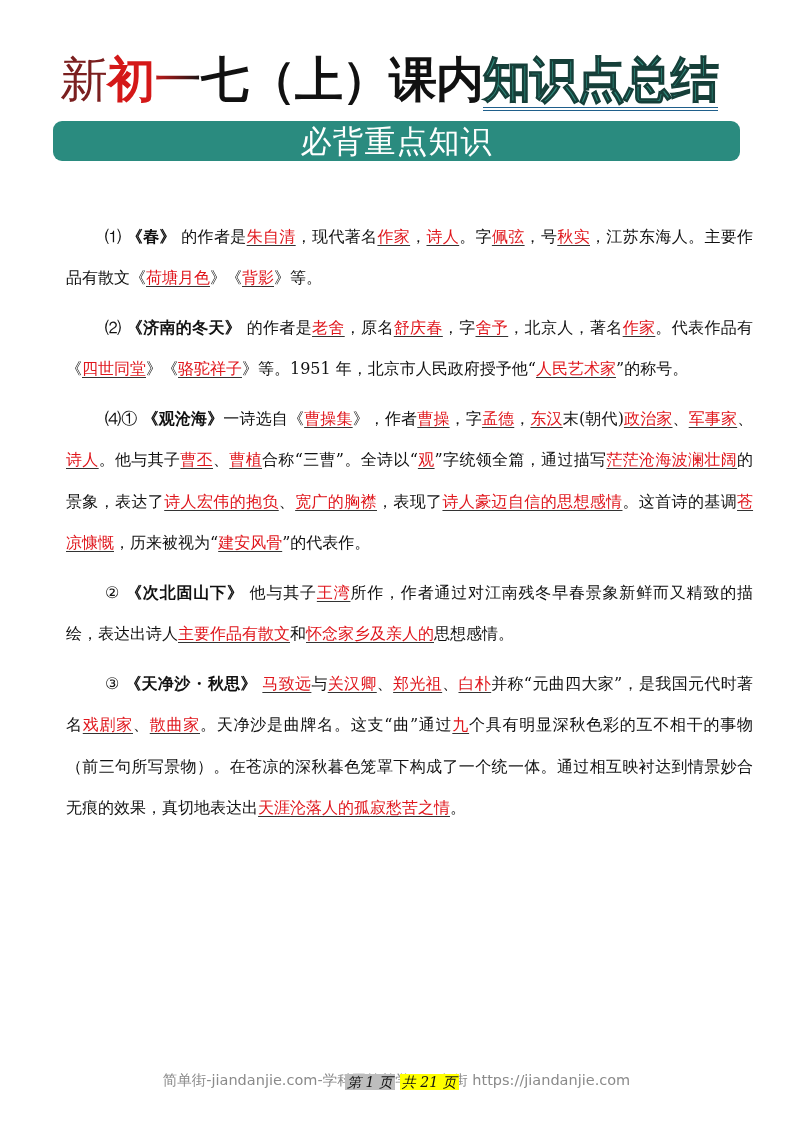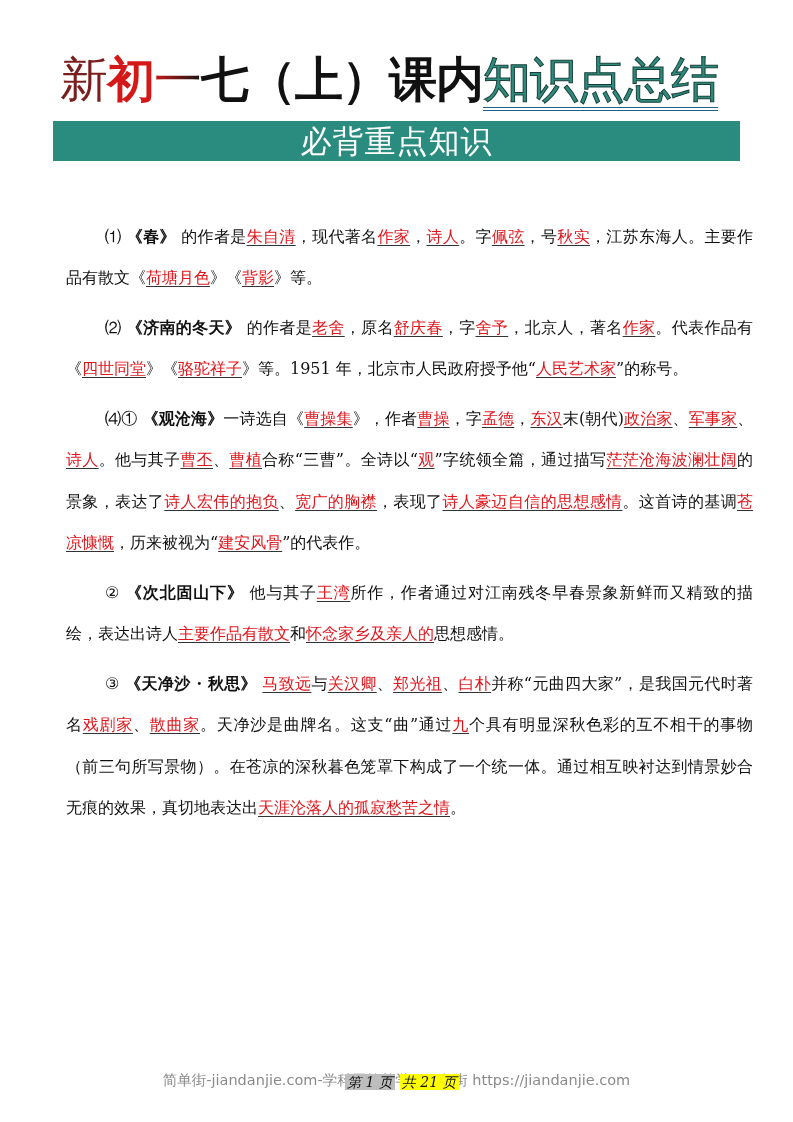--- a/index.html
+++ b/index.html
@@ -10,28 +10,28 @@
       position: absolute; left: 60px; top: 50px; width: 680px; height: 60px;
       font-family: "DejaVu Sans", "Liberation Sans", sans-serif;
       font-size: 48px; font-weight: bold; line-height: 58px; white-space: nowrap; letter-spacing: -1px;
     }
     .t-xin { color: #7a1f1f; font-weight: normal; }
     .t-chu { color: #d41818; }
     .t-yi  { background: linear-gradient(to right, #c81a1a, #151515); -webkit-background-clip: text; background-clip: text; color: transparent; font-weight: normal; }
     .t-black { color: #111111; }
     .t-teal {
       color: #2e8a7c; -webkit-text-stroke: 1px #163f39;
-      border-bottom: 4px double #1f5f8b; padding-bottom: 0px; font-weight: normal;
+      border-bottom: 4px double #1f5f8b; padding-bottom: 0px; font-weight: bold;
     }
 
     .banner {
       position: absolute; left: 53px; top: 121px; width: 687px; height: 40px;
       background: #2a8b7f; color: #ffffff; text-align: center;
       font-family: "DejaVu Sans", "Liberation Sans", sans-serif;
-      font-size: 31px; line-height: 40px; letter-spacing: 1px;
+      font-size: 31px; line-height: 40px; letter-spacing: 1px; border-radius: 9px;
     }
 
     .section-heading {
       position: absolute; left: 53px; top: 182px; height: 30px;
       color: #1e6fb5; font-weight: bold;
       font-family: "DejaVu Sans", "Liberation Sans", sans-serif;
       font-size: 22px; line-height: 30px; white-space: nowrap;
     }
 
     .body-text {

